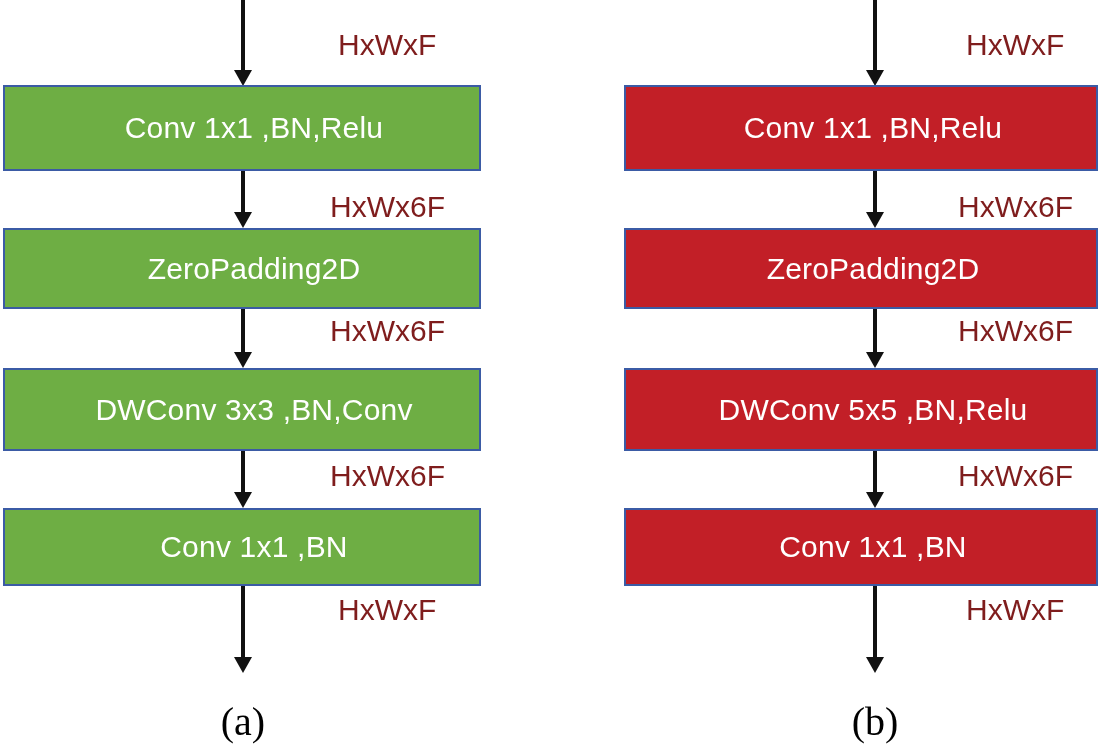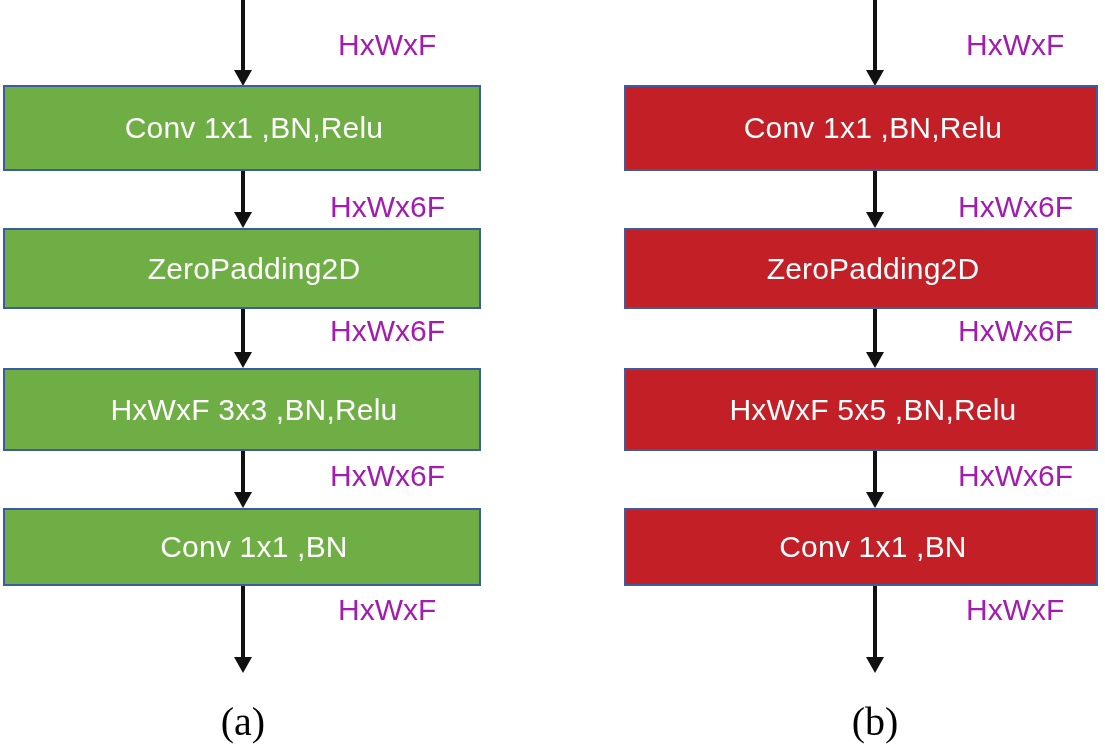--- a/index.html
+++ b/index.html
@@ -67,21 +67,21 @@
     border-left: 9px solid transparent;
     border-right: 9px solid transparent;
     border-top: 16px solid #111111;
   }
 
   
   .shape-label {
     position: absolute;
     font-size: 30px;
     font-weight: 400;
-    color: #a21caf;
+    color: #7f1d1d;
     white-space: nowrap;
     line-height: 1;
   }
 
   
   .caption {
     position: absolute;
     font-family: "Liberation Serif", serif;
     font-size: 40px;
     color: #000000;
@@ -117,21 +117,21 @@
       <span>ZeroPadding2D</span>
     </div>
 
     <div class="arrow" style="left:243px; top:309px; height:59px;">
       <div class="shaft" style="height:43px;"></div>
       <div class="head" style="top:43px;"></div>
     </div>
     <div class="shape-label" style="left:330px; top:316px;">HxWx6F</div>
 
     <div class="block green" style="left:3px; top:368px; width:478px; height:83px;">
-      <span>HxWxF 3x3 ,BN,Relu</span>
+      <span>DWConv 3x3 ,BN,Conv</span>
     </div>
 
     <div class="arrow" style="left:243px; top:451px; height:57px;">
       <div class="shaft" style="height:41px;"></div>
       <div class="head" style="top:41px;"></div>
     </div>
     <div class="shape-label" style="left:330px; top:461px;">HxWx6F</div>
 
     <div class="block green" style="left:3px; top:508px; width:478px; height:78px;">
       <span>Conv 1x1 ,BN</span>
@@ -168,21 +168,21 @@
       <span>ZeroPadding2D</span>
     </div>
 
     <div class="arrow" style="left:322px; top:309px; height:59px;">
       <div class="shaft" style="height:43px;"></div>
       <div class="head" style="top:43px;"></div>
     </div>
     <div class="shape-label" style="left:405px; top:316px;">HxWx6F</div>
 
     <div class="block red" style="left:71px; top:368px; width:474px; height:83px;">
-      <span>HxWxF 5x5 ,BN,Relu</span>
+      <span>DWConv 5x5 ,BN,Relu</span>
     </div>
 
     <div class="arrow" style="left:322px; top:451px; height:57px;">
       <div class="shaft" style="height:41px;"></div>
       <div class="head" style="top:41px;"></div>
     </div>
     <div class="shape-label" style="left:405px; top:461px;">HxWx6F</div>
 
     <div class="block red" style="left:71px; top:508px; width:474px; height:78px;">
       <span>Conv 1x1 ,BN</span>

